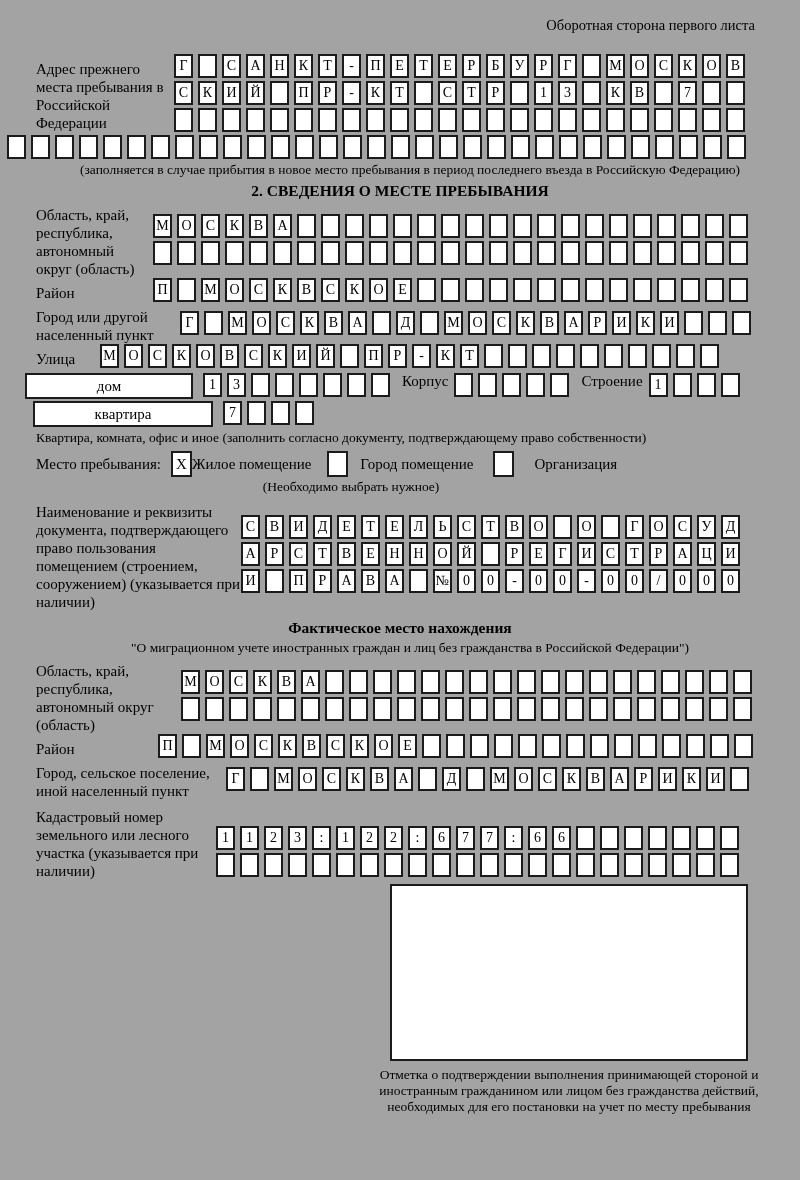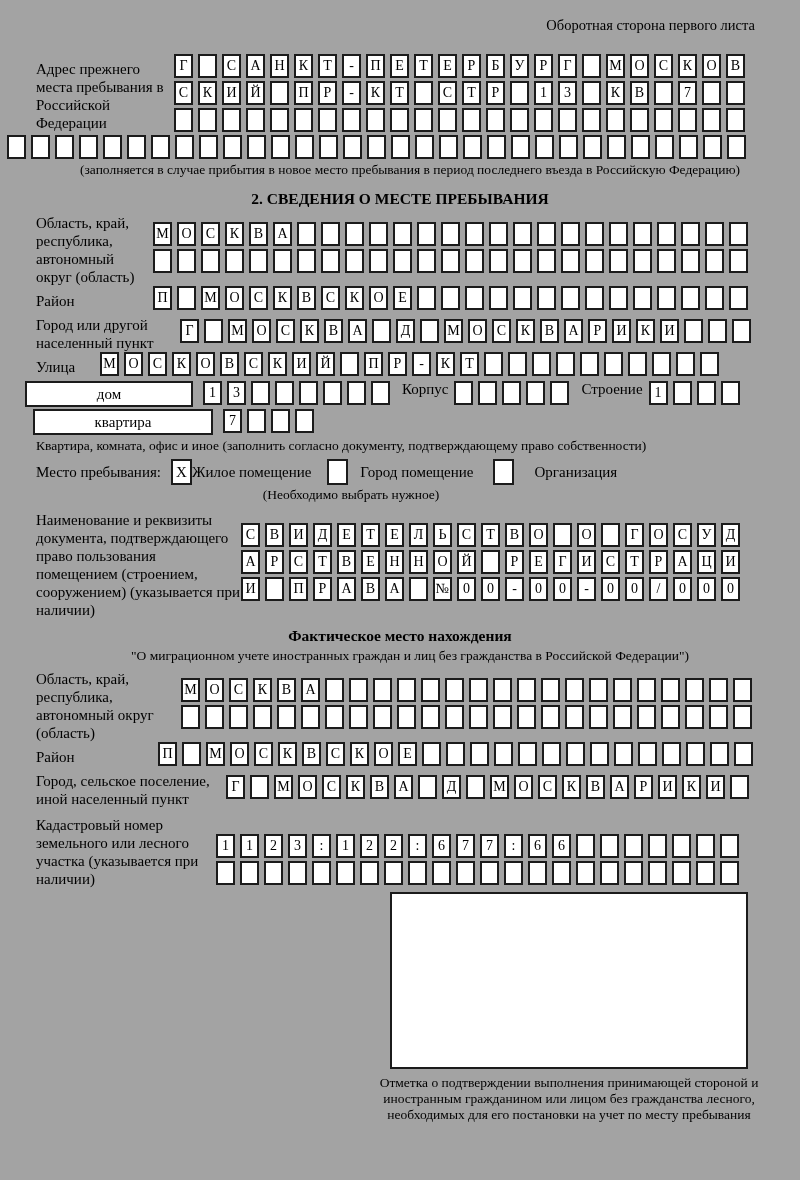--- a/index.html
+++ b/index.html
@@ -19,21 +19,21 @@
   .cellrow{ display:flex; gap:5px; margin-bottom:3px; flex:0 0 auto; }
   .cell{
     width:19px; height:24px; border:2px solid #1b1b1b; box-sizing:border-box;
     display:flex; align-items:center; justify-content:center;
     font-size:14px; line-height:1; flex:0 0 auto; background:#fff;
   }
   .fullrow{ margin-left:7px; }
 
   .note{ font-size:13.5px; line-height:16px; text-align:center;padding-left:20px; }
   .note-left{ font-size:13.5px; line-height:16px; margin-left:36px; margin-bottom:2px; }
-  .title{ font-weight:bold; text-align:center; font-size:15.5px; line-height:18px; margin:12px 0 3px 0; }
+  .title{ font-weight:bold; text-align:center; font-size:15.5px; line-height:18px; margin:4px 0 3px 0; }
 
   .inlinebar{ display:flex; }
   .widebox{
     height:26px; border:2px solid #1b1b1b; box-sizing:border-box;
     display:flex; align-items:center; justify-content:center; flex:0 0 auto; background:#fff;
   }
   .wb168{ width:168px; margin-right:10px; } .wb198{ width:180px; margin-right:10px; }
   .inl-lbl{ margin:0 6px 0 12px; }
   .chk{
     width:21px; height:26px; border:2px solid #1b1b1b; box-sizing:border-box;
@@ -624,16 +624,16 @@
           <span class="cell"></span>
           <span class="cell"></span>
           <span class="cell"></span>
           <span class="cell"></span>
         </div>
     </div>
   </div>
 
   <div class="stampwrap">
     <div class="stampbox"></div>
-    <div class="stampcap">Отметка о подтверждении выполнения принимающей стороной и иностранным гражданином или лицом без гражданства лесного, необходимых для его постановки на учет по месту пребывания</div>
+    <div class="stampcap">Отметка о подтверждении выполнения принимающей стороной и иностранным гражданином или лицом без гражданства действий, необходимых для его постановки на учет по месту пребывания</div>
   </div>
 
 </div>
 
 </body></html>

